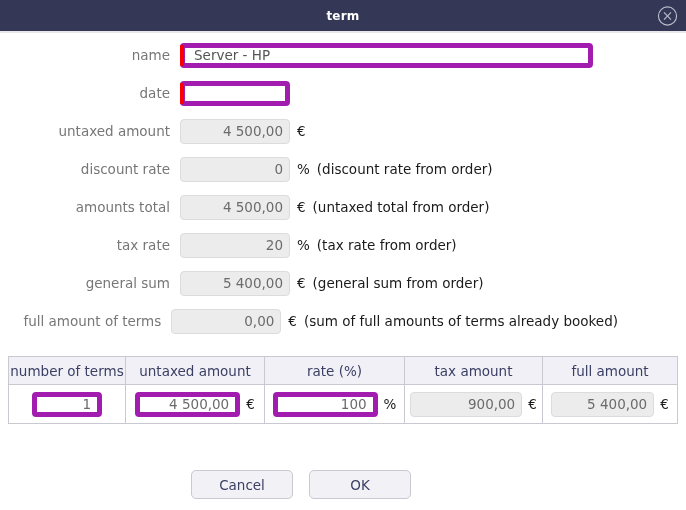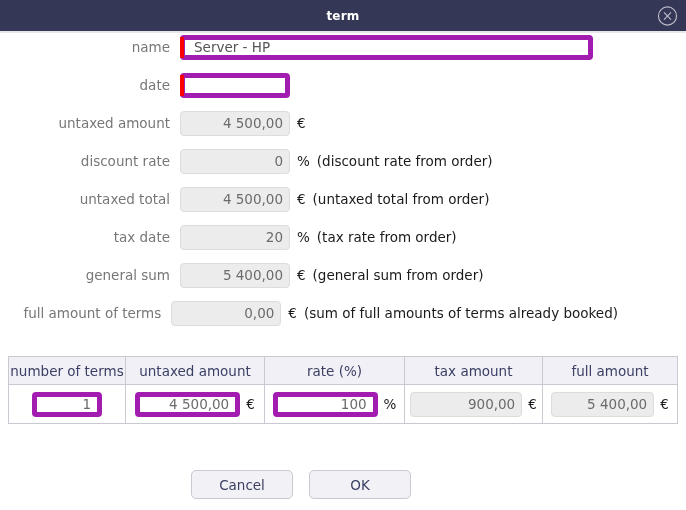--- a/index.html
+++ b/index.html
@@ -49,21 +49,21 @@
     left: 0; top: 31px;
     width: 686px;
     height: 2px;
     background: #e8e8ea;
   }
 
   
   .form {
     position: absolute;
     left: 0;
-    top: 28px;
+    top: 36px;
     width: 618px;
   }
   .frow {
     display: flex;
     align-items: center;
     height: 38px;
   }
   .flabel {
     width: 180px;
     text-align: right;
@@ -243,30 +243,30 @@
   <div class="frow">
     <div class="flabel">discount rate</div>
     <div class="finput-wrap">
       <input class="txt num disabledfield amt-input" type="text" readonly="" value="0" style="">
       <span class="unit">%</span>
       <span class="unit hint">(discount rate from order)</span>
     </div>
   </div>
 
   <div class="frow">
-    <div class="flabel">untaxed total</div>
+    <div class="flabel">amounts total</div>
     <div class="finput-wrap">
       <input class="txt num disabledfield amt-input" type="text" readonly="" value="4 500,00" style="">
       <span class="unit">€</span>
       <span class="unit hint">(untaxed total from order)</span>
     </div>
   </div>
 
   <div class="frow">
-    <div class="flabel">tax date</div>
+    <div class="flabel">tax rate</div>
     <div class="finput-wrap">
       <input class="txt num disabledfield amt-input" type="text" readonly="" value="20" style="">
       <span class="unit">%</span>
       <span class="unit hint">(tax rate from order)</span>
     </div>
   </div>
 
   <div class="frow">
     <div class="flabel">general sum</div>
     <div class="finput-wrap">

